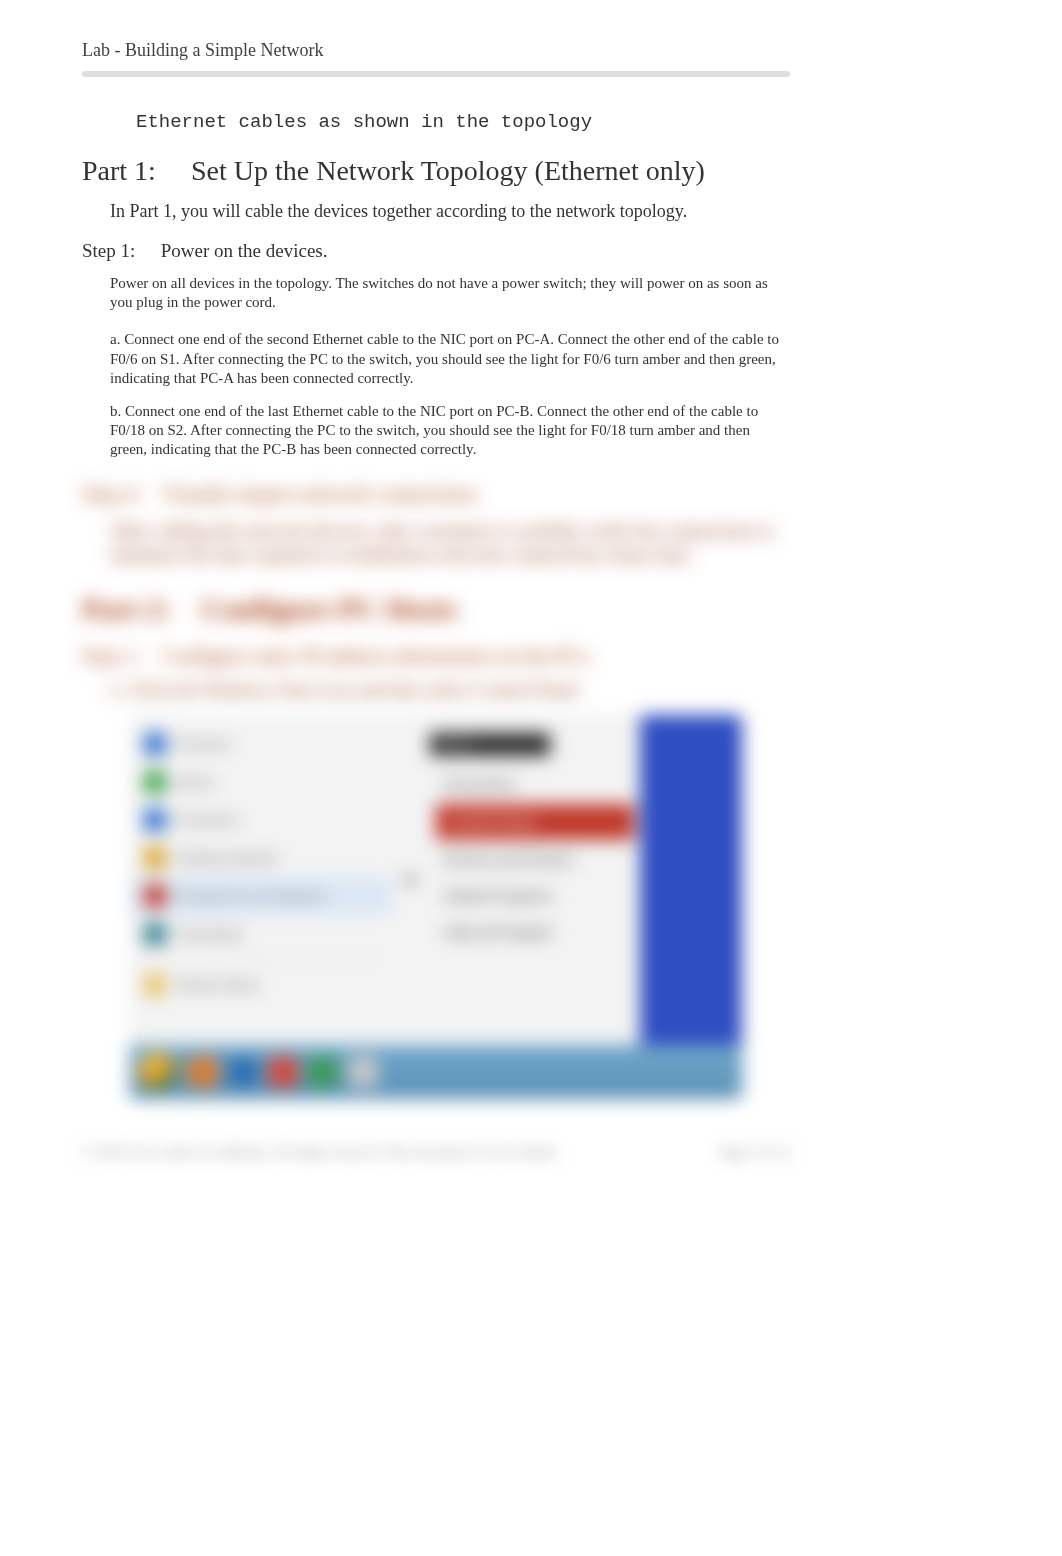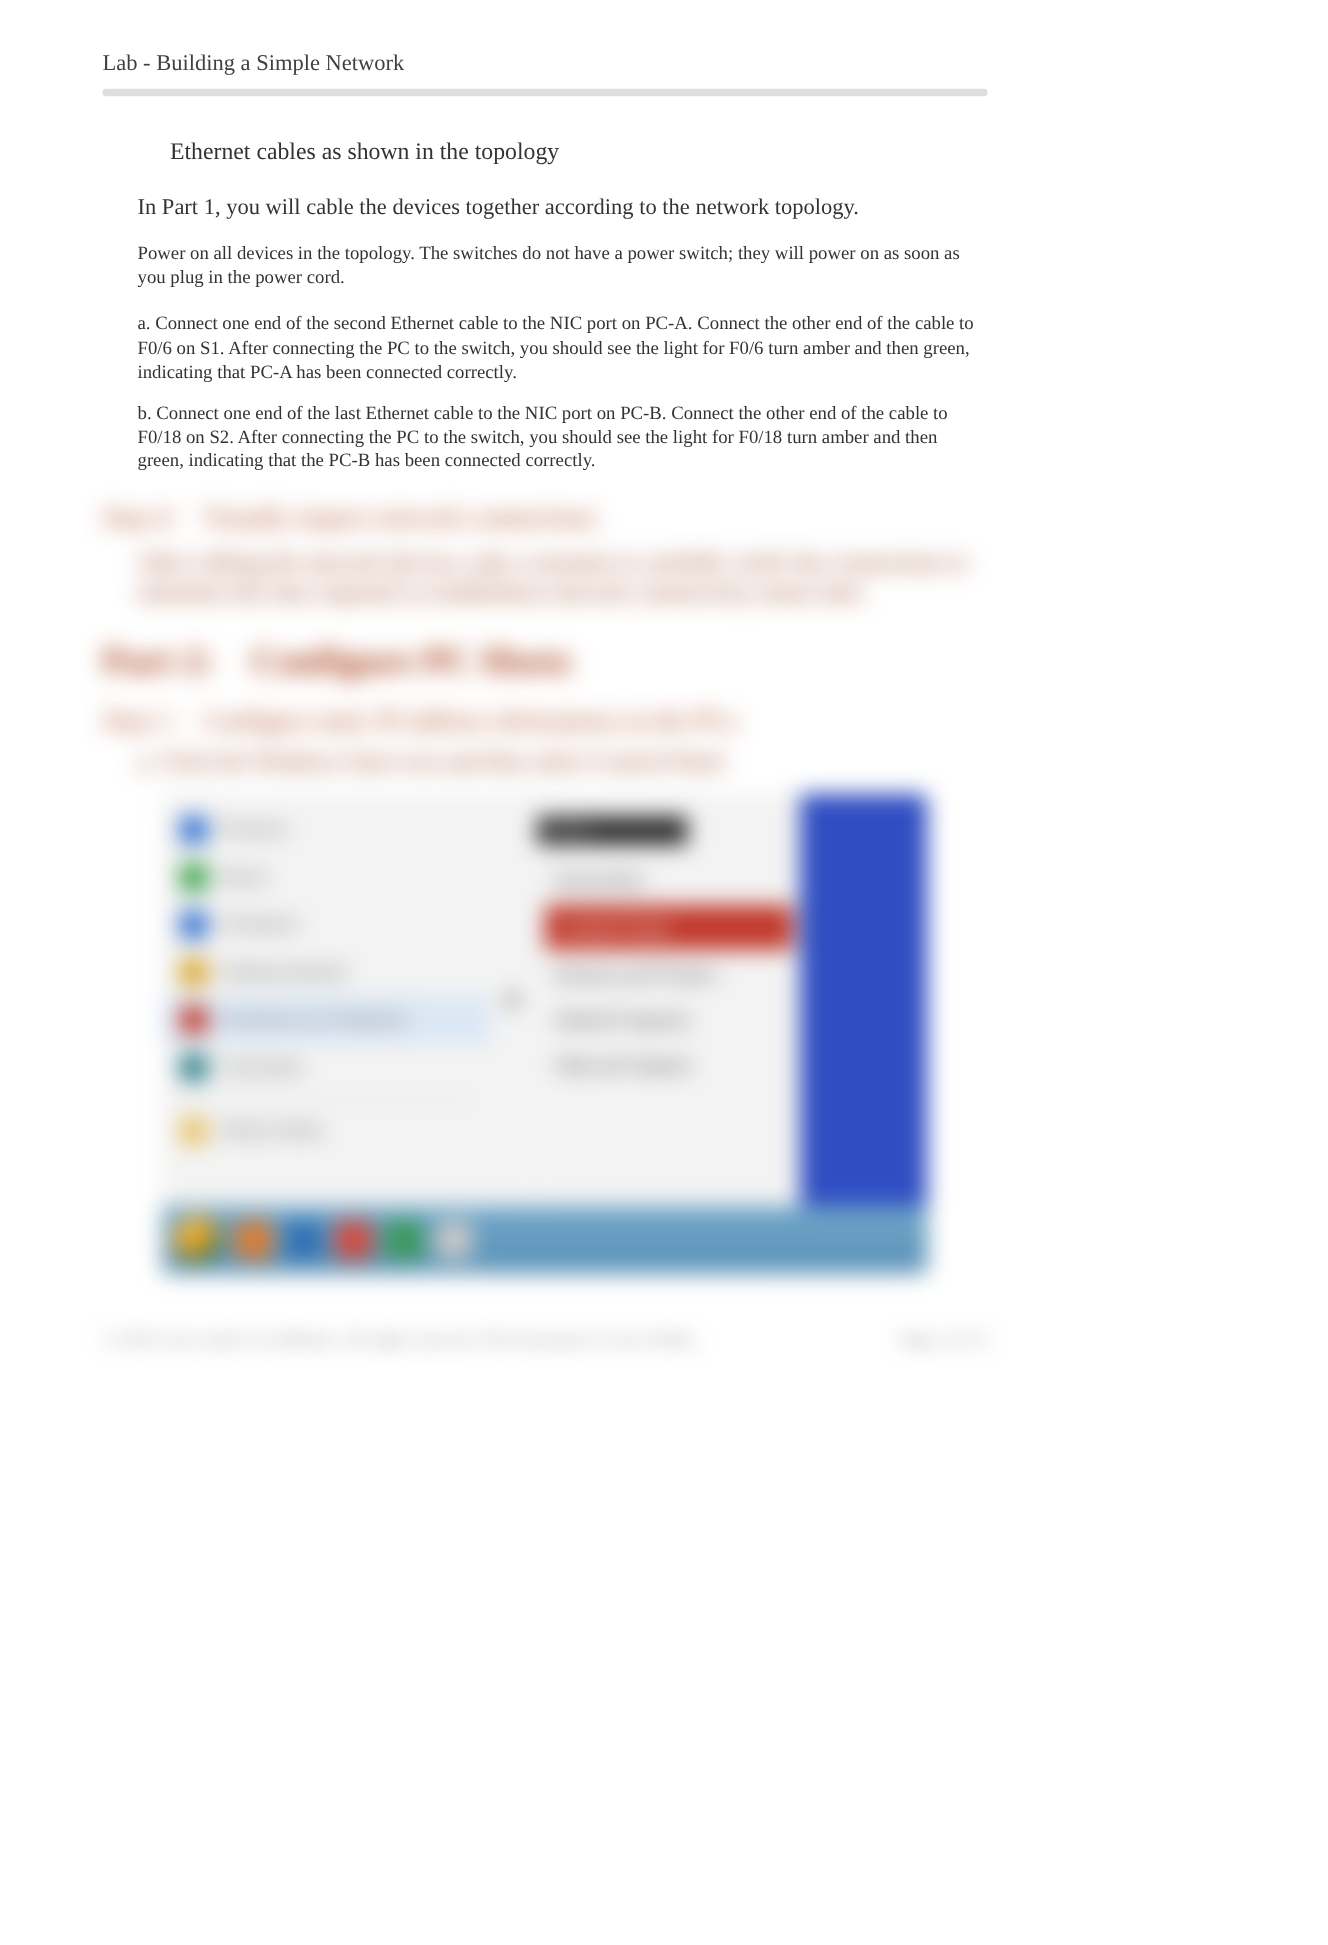--- a/index.html
+++ b/index.html
@@ -23,20 +23,21 @@
       height: 6px;
       background: #dedede;
       border-radius: 3px;
       margin-bottom: 34px;
     }
     .bullet-row {
       display: flex;
       align-items: flex-end;
       margin-left: 28px;
       margin-bottom: 22px;
+      font-family: Liberation Mono, monospace;
     }
     .bullet-glyph {
       font-family: Arial, sans-serif;
       color: #6b6b6b;
       font-size: 15px;
       width: 26px;
       flex: 0 0 26px;
       text-align: left;
     }
     .bullet-text {
@@ -232,22 +233,30 @@
 <div class="page">
 
   <div class="header">Lab - Building a Simple Network</div>
   <div class="hr-line"></div>
 
   <div class="bullet-row">
     <span class="bullet-glyph"></span>
     <span class="bullet-text">Ethernet cables as shown in the topology</span>
   </div>
 
+  <h2 class="part-title">
+    <span class="part-label">Part 1:</span>
+    <span>Set Up the Network Topology (Ethernet only)</span>
+  </h2>
   <p class="intro">In Part 1, you will cable the devices together according to the network topology.</p>
 
+  <h3 class="step-title">
+    <span class="step-label">Step 1:</span>
+    <span>Power on the devices.</span>
+  </h3>
   <div class="step-body">
     <p>Power on all devices in the topology. The switches do not have a power switch; they will power on as soon as you plug in the power cord.</p>
   </div>
 
 
   <div class="step-body">
     <p>a.    Connect one end of the second Ethernet cable to the NIC port on PC-A. Connect the other end of the cable to F0/6 on S1. After connecting the PC to the switch, you should see the light for F0/6 turn amber and then green, indicating that PC-A has been connected correctly.</p>
     <p>b.    Connect one end of the last Ethernet cable to the NIC port on PC-B. Connect the other end of the cable to F0/18 on S2. After connecting the PC to the switch, you should see the light for F0/18 turn amber and then green, indicating that the PC-B has been connected correctly.</p>
   </div>
 

